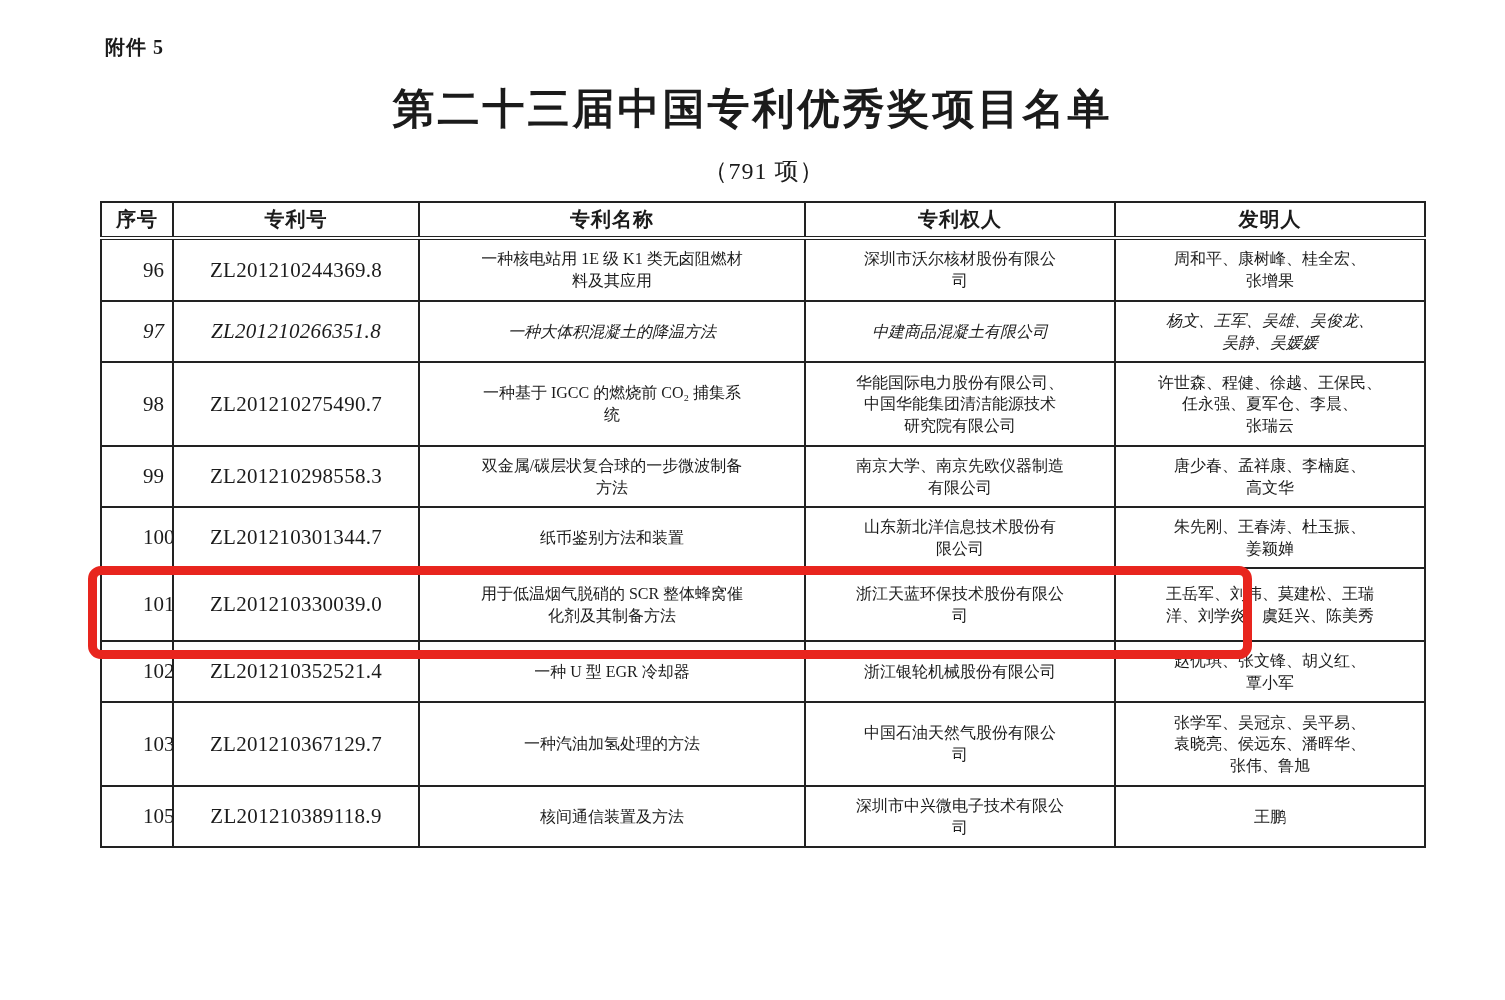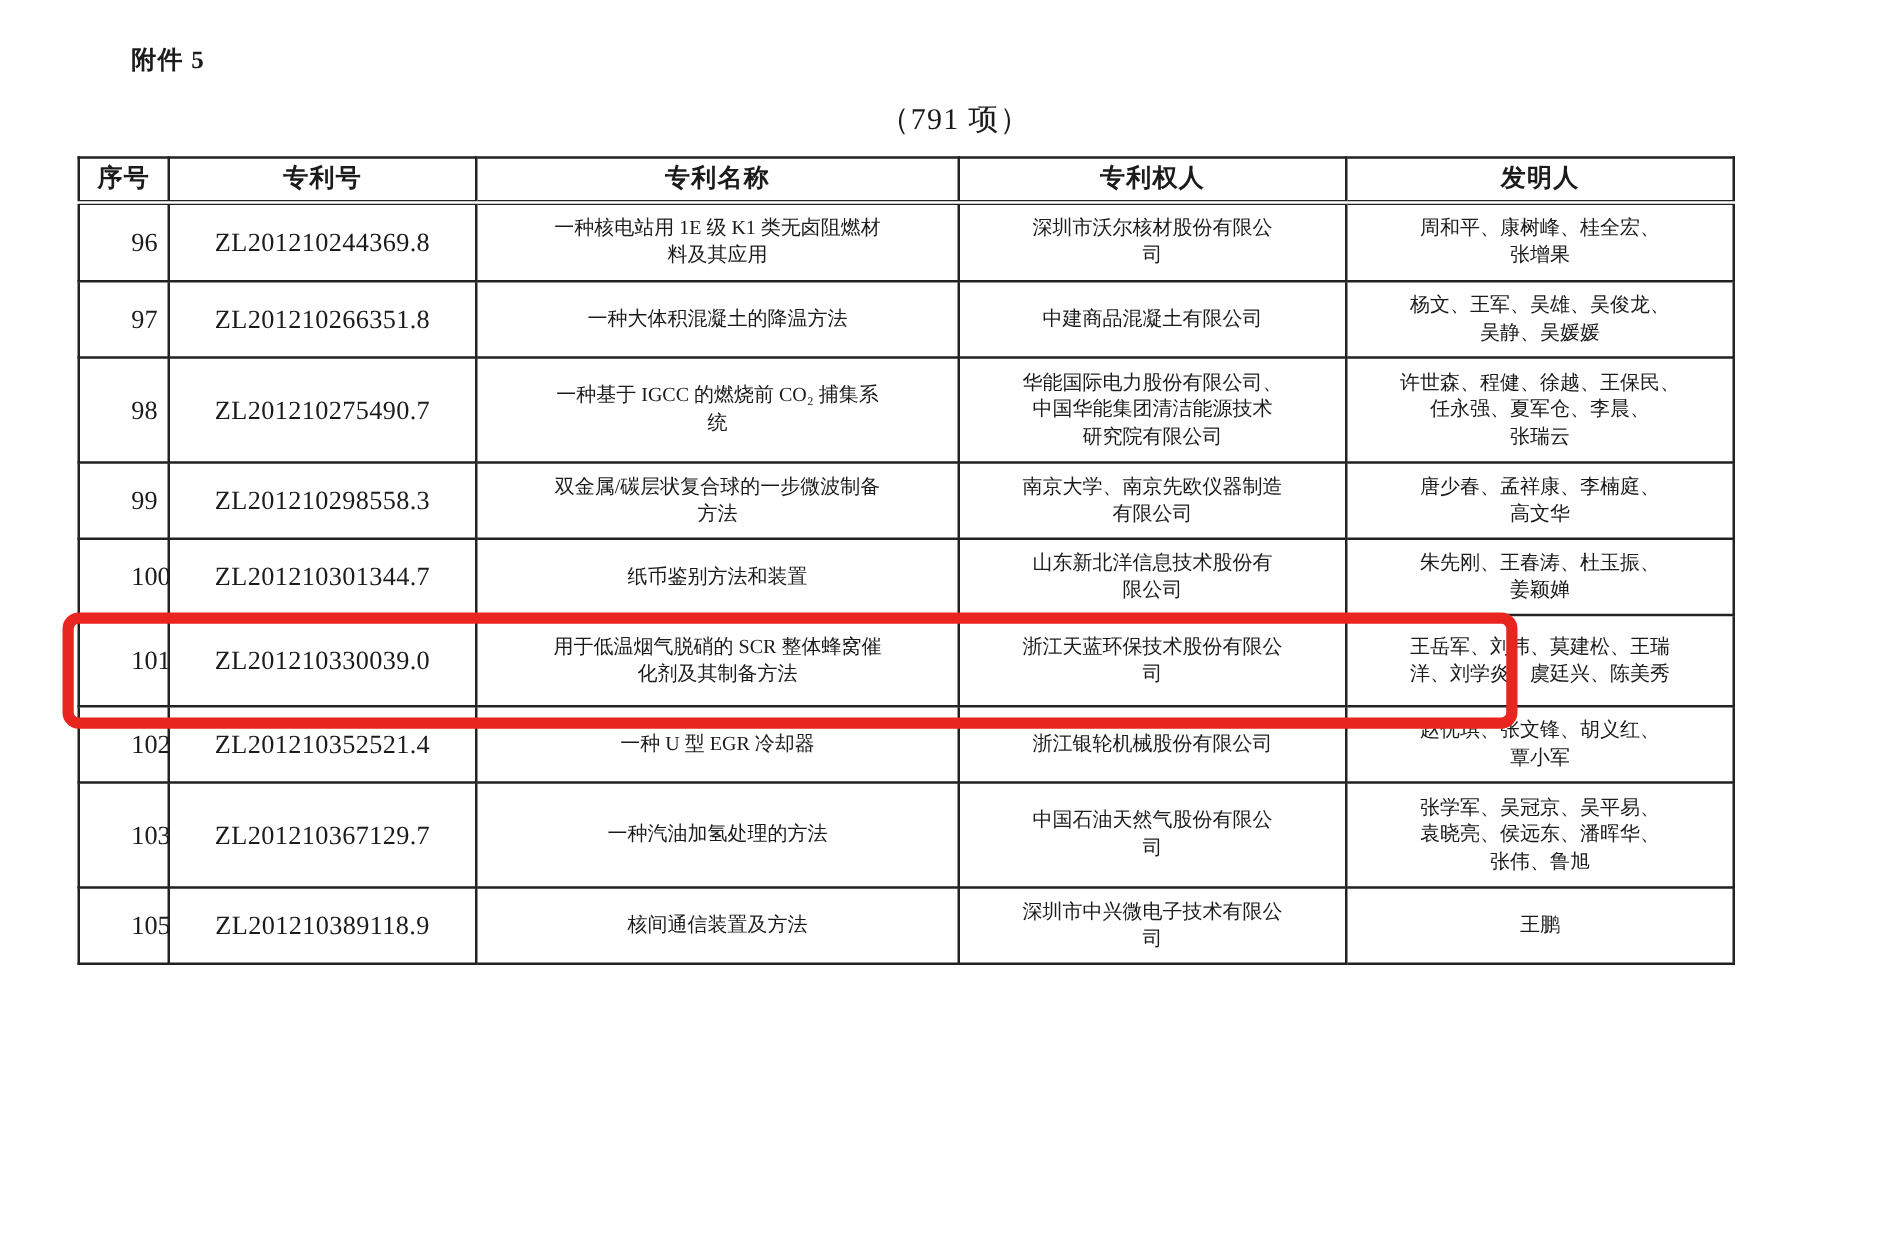--- a/index.html
+++ b/index.html
@@ -29,21 +29,21 @@
   .subtitle {
     margin-top: 18px;
     text-align: center;
     font-size: 24px;
     letter-spacing: 1px;
     padding-left: 23px;
   }
 
   .table-wrapper {
     position: relative;
-    margin: 14px 0 0 62px;
+    margin: 14px 0 0 100px;
     width: 1140px;
   }
   table.award-table {
     border-collapse: collapse;
     width: 1324px;
     table-layout: fixed;
     border: 2px solid #1d1d1d;
   }
   .award-table th, .award-table td {
     border: 2px solid #222222;
@@ -66,21 +66,21 @@
   .col-inventors { width: 310px; }
 
   td.cell-no        { font-size: 21px; padding-left: 41px; }
   td.cell-patent-no { font-size: 21px; letter-spacing: 0.3px; }
   td.cell-name, td.cell-patentee, td.cell-inventors {
     font-size: 16px;
     white-space: pre-line;
   }
 
   tbody tr:nth-child(1)  { height: 63px; }
-  tbody tr:nth-child(2)  { height: 61px; }
+  tbody tr:nth-child(2)  { height: 61px; font-style: italic; }
   tbody tr:nth-child(3)  { height: 84px; }
   tbody tr:nth-child(4)  { height: 61px; }
   tbody tr:nth-child(5)  { height: 61px; }
   tbody tr:nth-child(6)  { height: 73px; }
   tbody tr:nth-child(7)  { height: 61px; }
   tbody tr:nth-child(8)  { height: 84px; }
   tbody tr:nth-child(9)  { height: 61px; }
   tbody tr:nth-child(10) { height: 62px; font-weight: bold; }
 
   .highlight-box {
@@ -94,20 +94,21 @@
     background: transparent;
   }
 </style>
 </head>
 <body>
 
 <div class="doc">
 
   <div class="attachment">附件 5</div>
 
+  <div class="title">第二十三届中国专利优秀奖项目名单</div>
 
   <div class="subtitle">（791 项）</div>
 
   <div class="table-wrapper">
     <table class="award-table">
       <colgroup>
         <col class="col-no">
         <col class="col-patent-no">
         <col class="col-name">
         <col class="col-patentee">

